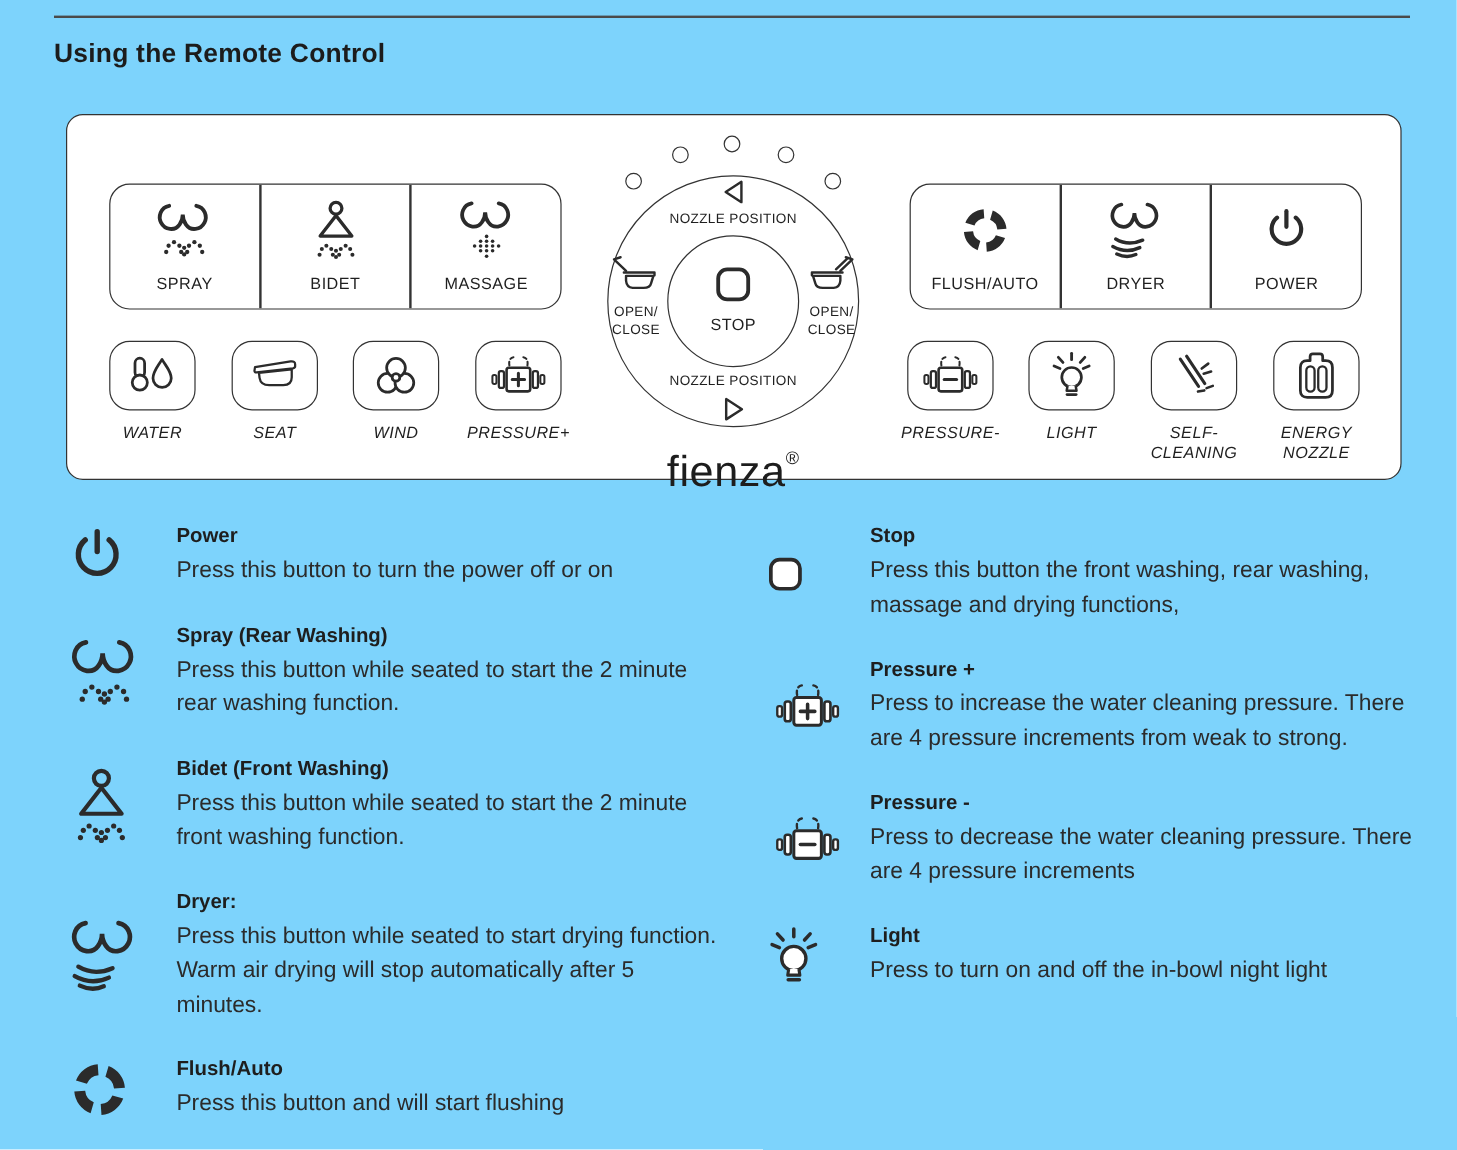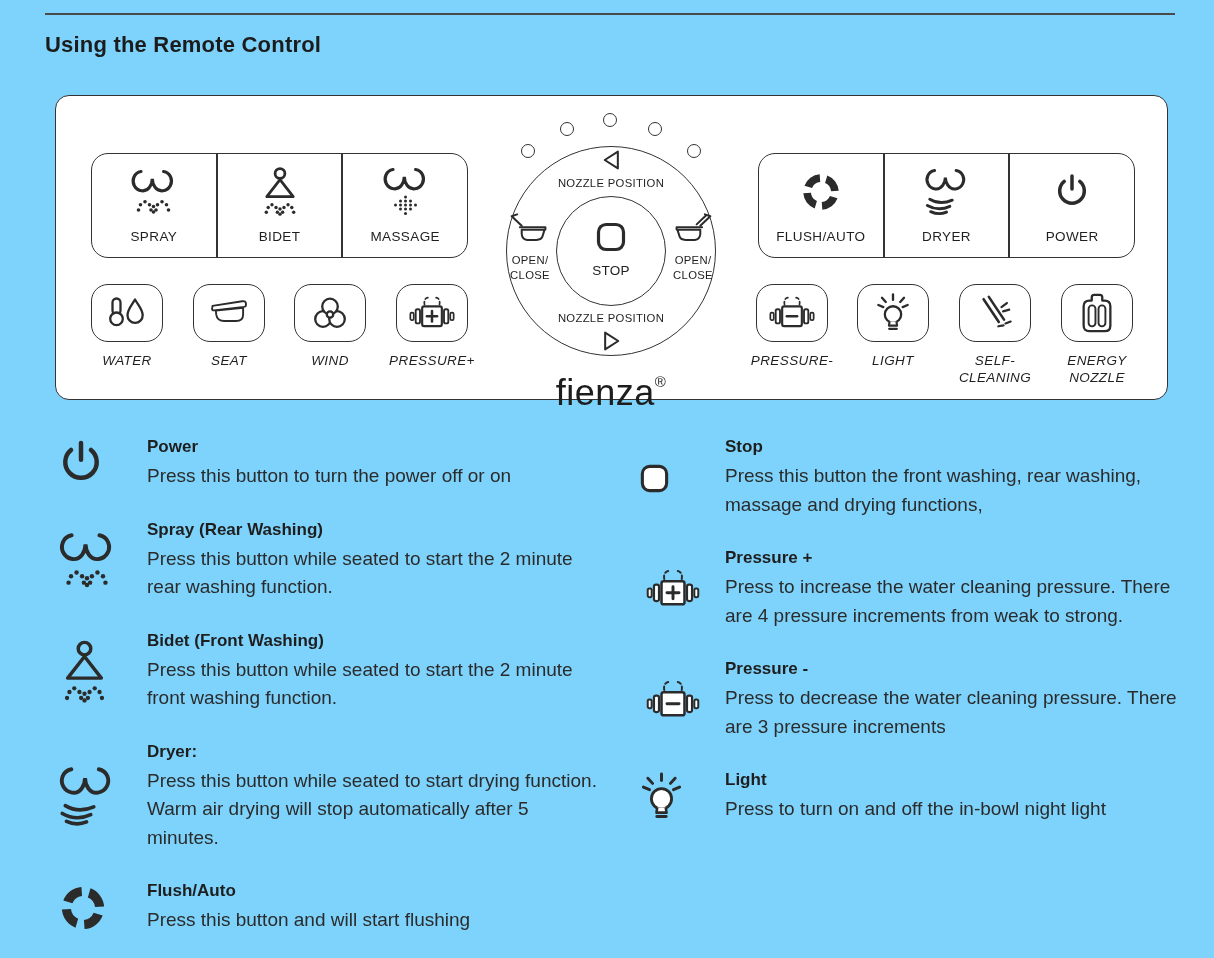--- a/index.html
+++ b/index.html
@@ -508,21 +508,21 @@
     </div>
 
     <div class="legend-item">
       <div class="legend-icn">
           <svg class="ic" width="70" height="44">
             <use href="#sym-pressure-minus"></use>
           </svg>
         </div>
       <div class="legend-text">
         <div class="legend-title">Pressure -</div>
-        <div class="legend-body">Press to decrease the water cleaning pressure. There are 3 pressure increments</div>
+        <div class="legend-body">Press to decrease the water cleaning pressure. There are 4 pressure increments</div>
       </div>
     </div>
 
     <div class="legend-item">
       <div class="legend-icn">
           <svg class="ic" width="47" height="52">
             <use href="#sym-light"></use>
           </svg>
         </div>
       <div class="legend-text">

